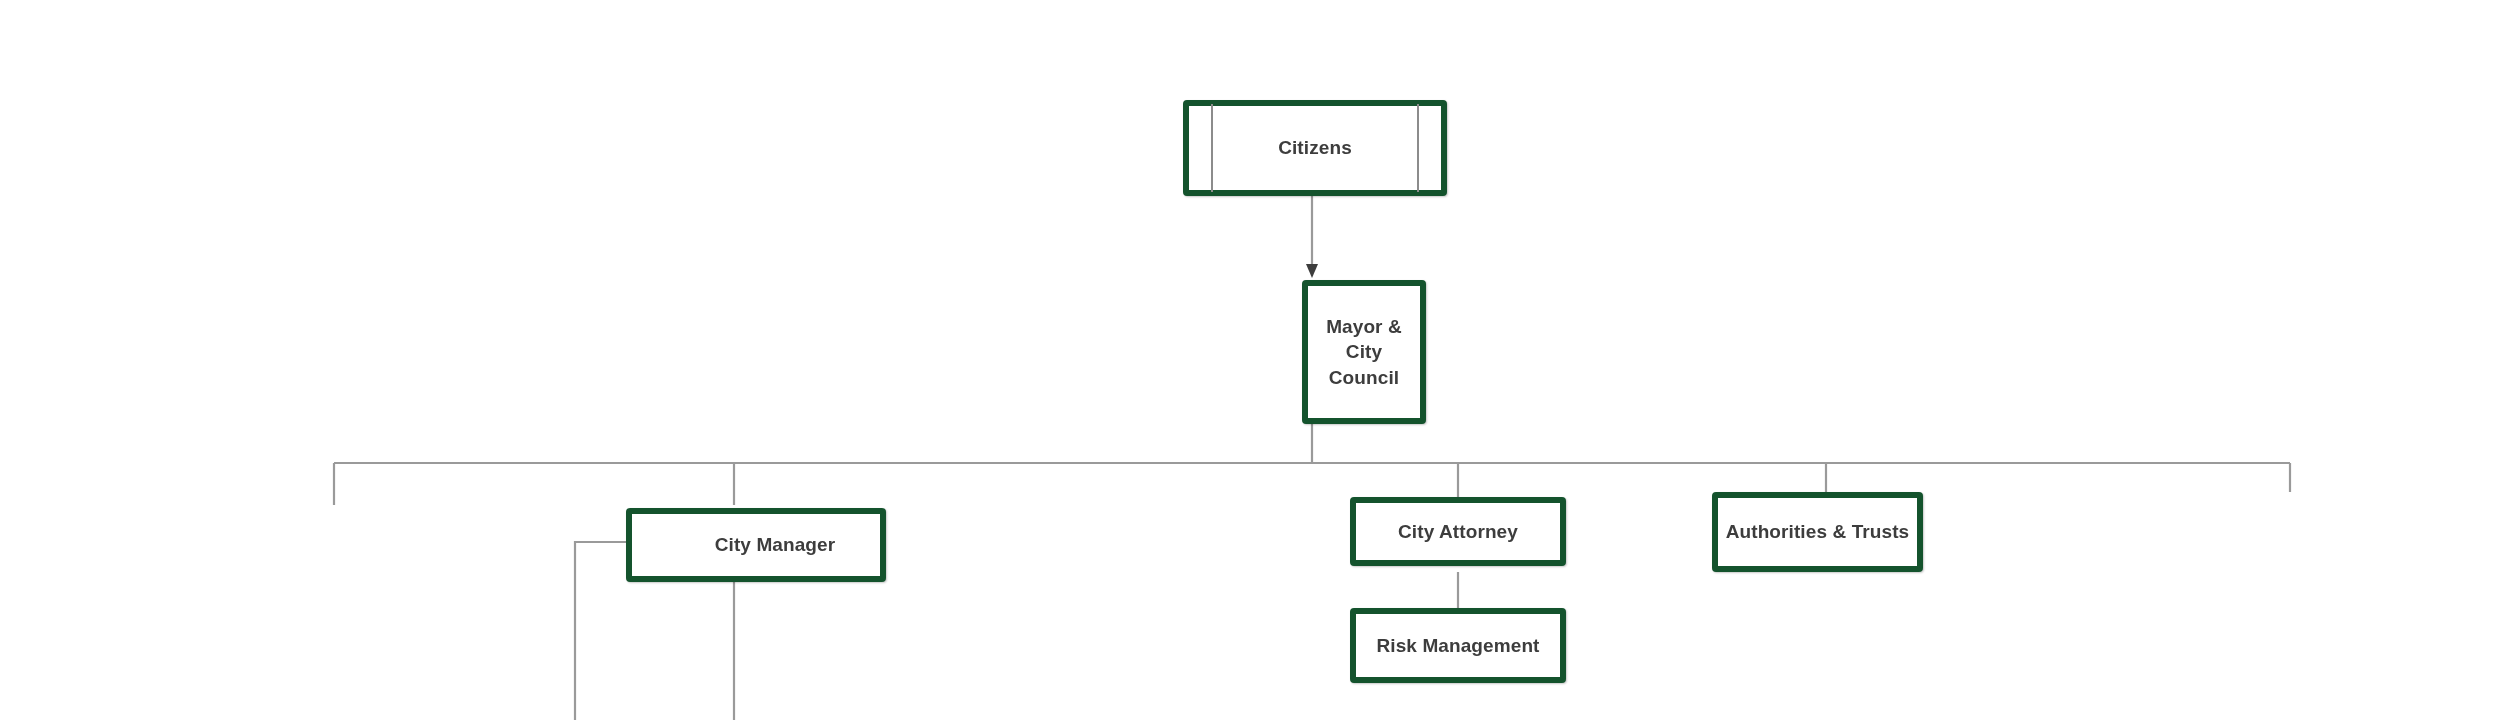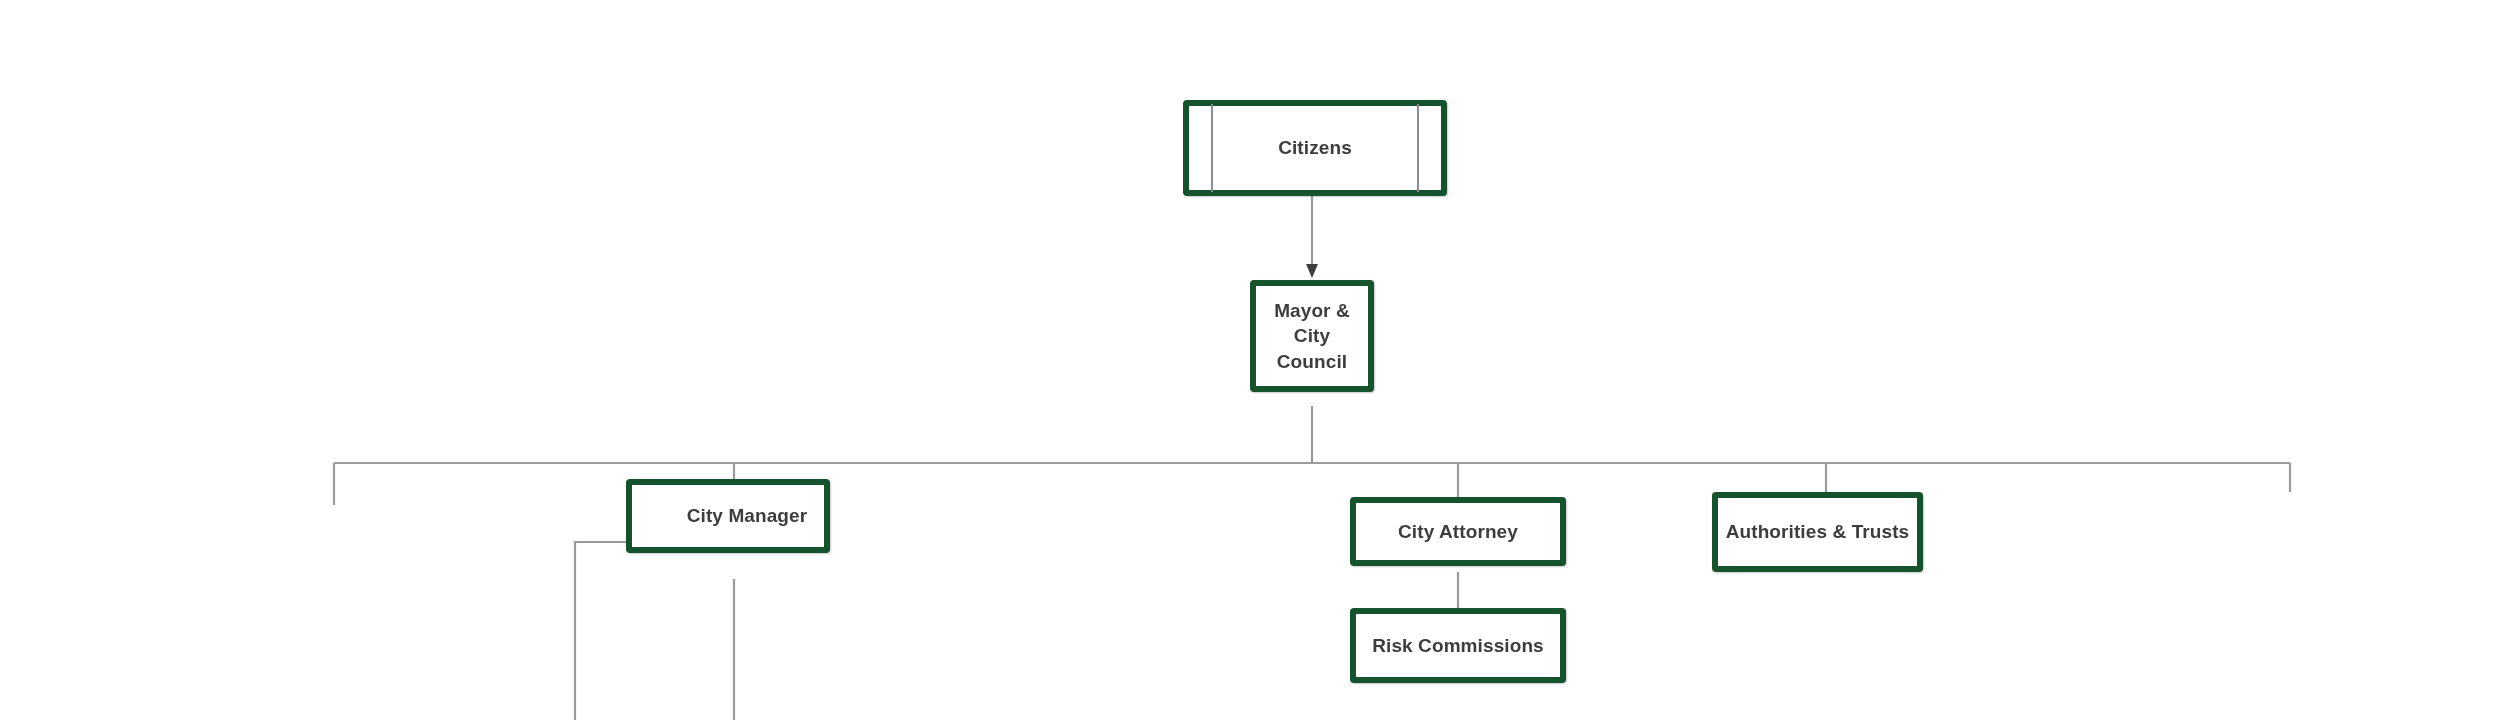--- a/index.html
+++ b/index.html
@@ -86,37 +86,37 @@
 
     <path d="M 1306 264 L 1318 264 L 1312 278 Z" fill="#3d3d3d" stroke="none"></path>
   </svg>
 
   <div class="node node-predefined" style="left:1183px; top:100px; width:264px; height:96px;">
     <span class="bar bar-left"></span>
     <span class="bar bar-right"></span>
     <span class="node-label">Citizens</span>
   </div>
 
-  <div class="node" style="left:1250px; top:280px; width:124px; height:112px;">
+  <div class="node" style="left:1302px; top:280px; width:124px; height:144px;">
     <span class="node-label">Mayor &amp;
 City
 Council</span>
   </div>
 
 
-  <div class="node" style="left:626px; top:479px; width:204px; height:74px;padding-left:44px;">
+  <div class="node" style="left:626px; top:508px; width:260px; height:74px;padding-left:44px;">
     <span class="node-label">City Manager</span>
   </div>
 
   <div class="node" style="left:1350px; top:497px; width:216px; height:69px;">
     <span class="node-label">City Attorney</span>
   </div>
 
   <div class="node" style="left:1350px; top:608px; width:216px; height:75px;">
-    <span class="node-label">Risk Commissions</span>
+    <span class="node-label">Risk Management</span>
   </div>
 
   <div class="node" style="left:1712px; top:492px; width:211px; height:80px;">
     <span class="node-label">Authorities &amp; Trusts</span>
   </div>
 
 
 </div>
 
 </body></html>

